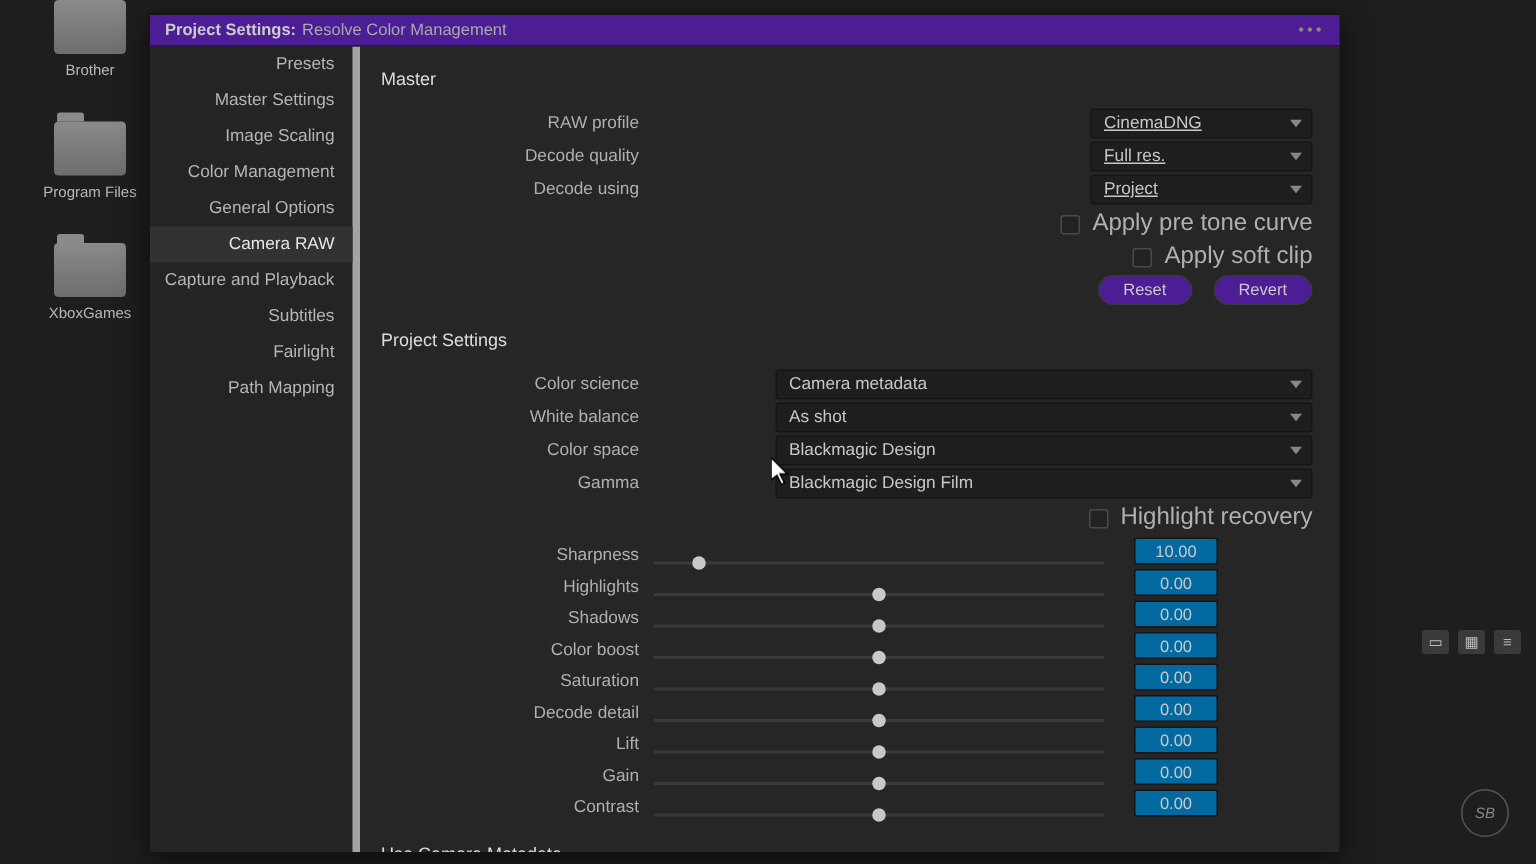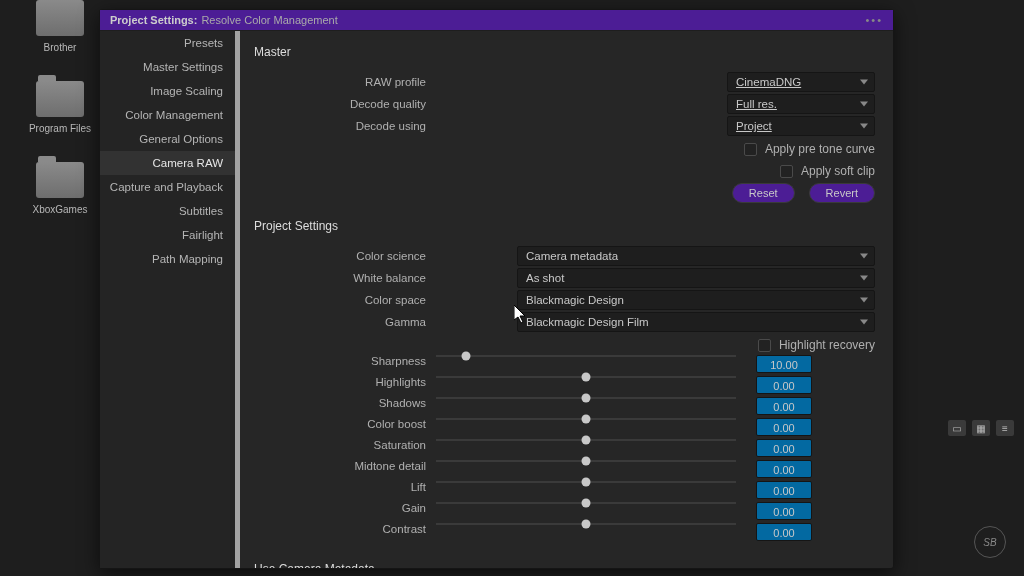--- a/index.html
+++ b/index.html
@@ -38,26 +38,26 @@
   .row + .row { margin-top: 0; }
   .row-label { width: 182px; text-align:right; padding-right: 10px; color:#b0b0b0; font-size:11.5px; }
 
   .dropdown { position:relative; height: 20px; background:#1e1e1e; border:1px solid #151515; border-radius:2px; display:flex; align-items:center; padding:0 8px; color:#c8c8c8; font-size:11.5px; cursor:pointer; }
   .dropdown.sm { width: 148px; text-decoration: underline; }
   .dropdown.lg { width: 358px; }
   .dropdown .chev { position:absolute; right:6px; top:50%; transform:translateY(-50%); width:0; height:0; border-left:4px solid transparent; border-right:4px solid transparent; border-top:5px solid #888; }
 
   .check-row { display:flex; align-items:center; height:20px; margin-top:2px; }
   .checkbox { width:13px; height:13px; border:1px solid #4a4a4a; background:#222; border-radius:2px; margin-right:8px; }
-  .check-label { color:#b0b0b0; font-size:12px; }
+  .check-label { color:#b0b0b0; font-size:16px; }
 
   .btn-row { display:flex; gap:14px; margin-top:6px; margin-bottom:4px; }
   .btn { height:20px; padding: 0 16px; border:1px solid #3a3a3a; background:#4c1d95; color:#c8c8c8; border-radius:10px; font-size:11px; display:flex; align-items:center; cursor:pointer; }
 
-  .slider-row { display:flex; align-items:flex-start; height: 21px; }
+  .slider-row { display:flex; align-items:flex-end; height: 21px; }
   .slider-label { width: 182px; text-align:right; padding-right: 10px; color:#b0b0b0; font-size:11.5px; }
   .slider-track { flex:1; max-width:300px; height:2px; background:#3a3a3a; position:relative; margin-right:20px; }
   .slider-thumb { position:absolute; top:50%; transform:translate(-50%,-50%); width:9px; height:9px; background:#c8c8c8; border-radius:50%; }
   .slider-val { width:56px; height:18px; background:#0369a1; border:1px solid #151515; border-radius:2px; text-align:center; color:#c8c8c8; font-size:11px; line-height:18px; }
 
   .rt-icons { position:absolute; right:10px; bottom: 140px; display:flex; gap:6px; }
   .rt-icon { width:18px; height:16px; background:#3a3a3a; border-radius:2px; display:flex; align-items:center; justify-content:center; color:#bbb; font-size:10px;}
 
   .badge { position:absolute; right:18px; bottom:18px; width:32px; height:32px; border:1px solid #555; border-radius:50%; display:flex; align-items:center; justify-content:center; color:#888; font-size:10px; font-style:italic; }
 
@@ -229,21 +229,21 @@
             <div class="slider-val">0.00</div>
           </div>
           <div class="slider-row">
             <div class="slider-label">Saturation</div>
             <div class="slider-track">
               <div class="slider-thumb" style="left:50%"></div>
             </div>
             <div class="slider-val">0.00</div>
           </div>
           <div class="slider-row">
-            <div class="slider-label">Midtone detail</div>
+            <div class="slider-label">Decode detail</div>
             <div class="slider-track">
               <div class="slider-thumb" style="left:50%"></div>
             </div>
             <div class="slider-val">0.00</div>
           </div>
           <div class="slider-row">
             <div class="slider-label">Lift</div>
             <div class="slider-track">
               <div class="slider-thumb" style="left:50%"></div>
             </div>

